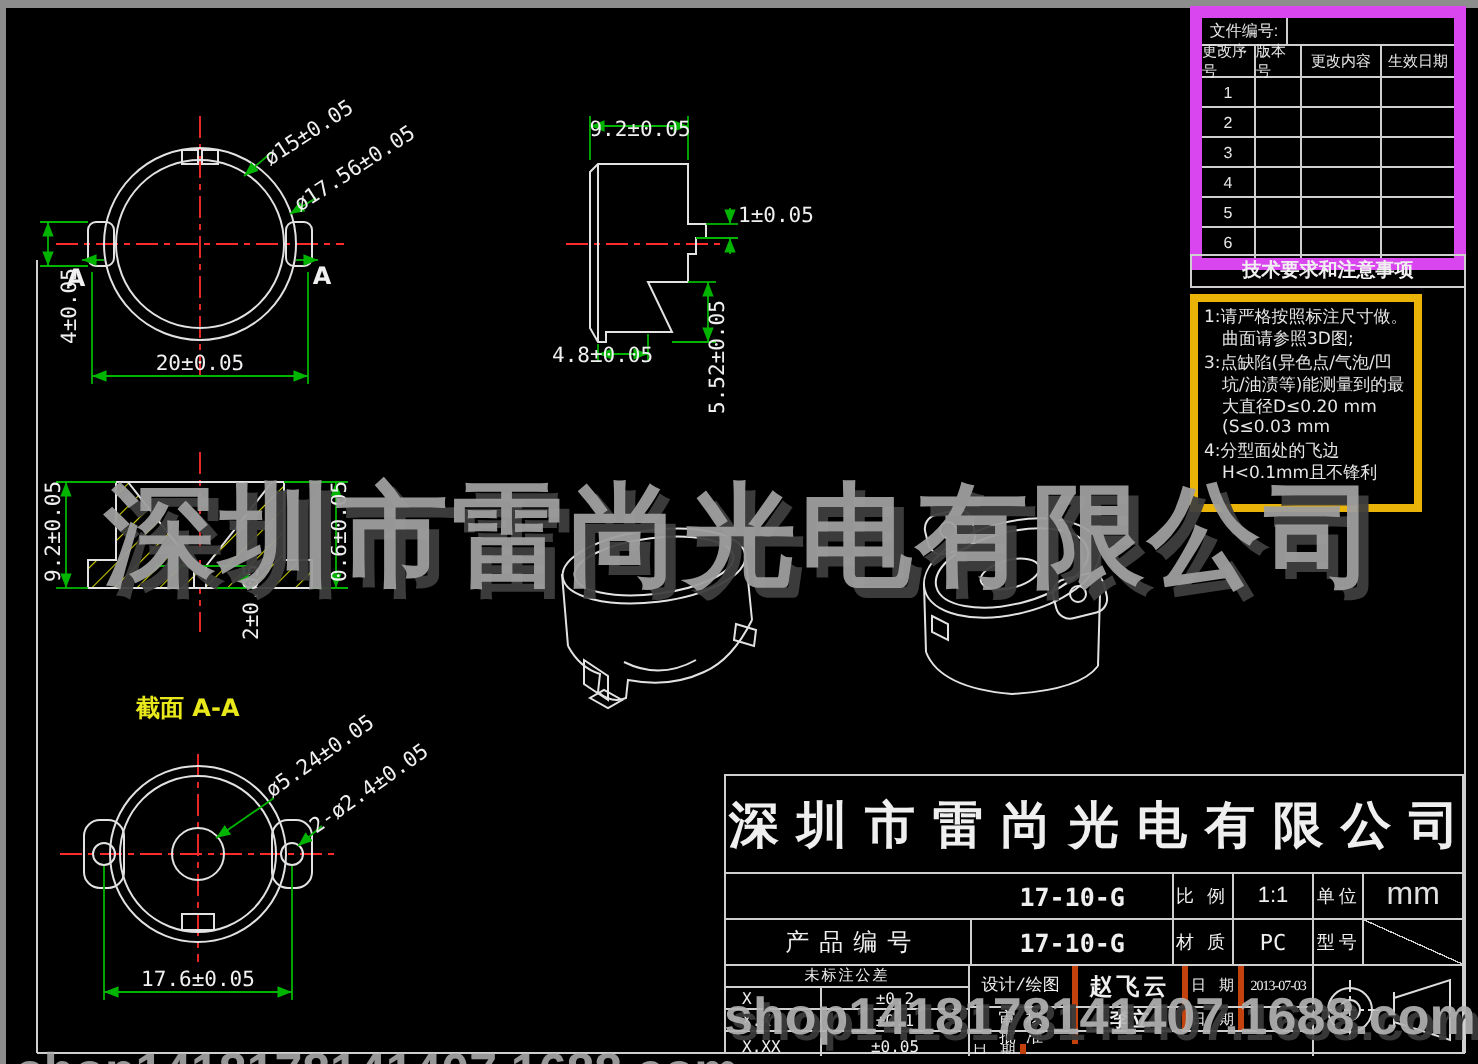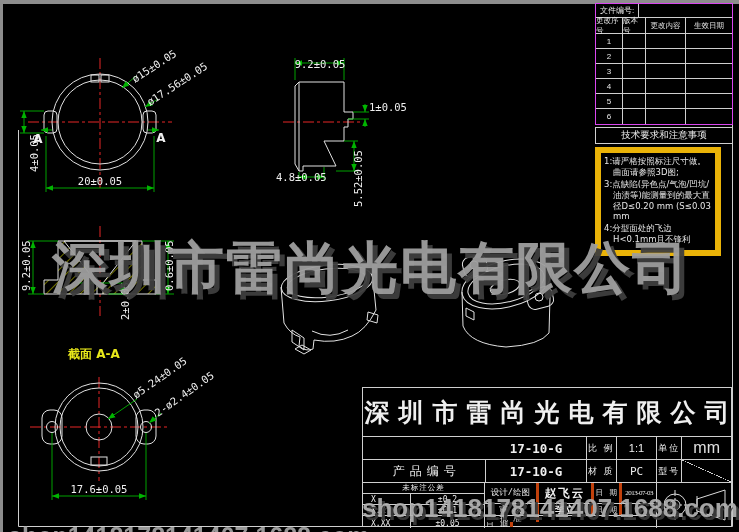--- a/index.html
+++ b/index.html
@@ -14,35 +14,35 @@
   .cl{fill:none;stroke:#ff2a2a;stroke-width:0.9;stroke-dasharray:11 3 3 3;}
   .dim{fill:none;stroke:#00b400;stroke-width:0.9;}
   .dimt{fill:#f0f0f0;font:10.5px "DejaVu Sans Mono",monospace;}
   .mid{text-anchor:middle;}
   .sec{fill:#e8e81a;font:bold 12px "DejaVu Sans",sans-serif;}
   .secA{fill:#f0f0f0;font:bold 12px "DejaVu Sans",sans-serif;text-anchor:middle;}
   .frameln{stroke:#cfcfcf;stroke-width:1;}
 
   
   .rev{position:absolute;left:595px;top:3px;width:138px;color:#e8e8e8;box-sizing:border-box;
-       border:1px solid #d946ef;font-size:9px;}
+       border:6px solid #d946ef;font-size:9px;}
   .rev .docno{display:flex;height:13px;border-bottom:1px solid #cfcfcf;align-items:center;}
   .rev .docno .lb{width:42px;border-right:1px solid #cfcfcf;height:100%;display:flex;align-items:center;
                   justify-content:center;font-size:8px;}
   .rgrid{display:grid;grid-template-columns:27px 23px 40px auto;}
   .rgrid>div{box-sizing:border-box;border-right:1px solid #cfcfcf;border-bottom:1px solid #cfcfcf;
              display:flex;align-items:center;justify-content:center;height:15px;font-size:8px;}
   .rgrid>div:nth-child(4n){border-right:none;}
   .rgrid>div.hh{height:16px;font-size:7.5px;}
   .rgrid>div:nth-last-child(-n+4){border-bottom:none;}
   .techtitle{position:absolute;left:595px;top:127px;width:138px;height:17px;box-sizing:border-box;
-             border:1px solid #cfcfcf;color:#f0f0f0;font-weight:normal;font-size:9.5px;
+             border:1px solid #cfcfcf;color:#f0f0f0;font-weight:bold;font-size:9.5px;
              display:flex;align-items:center;justify-content:center;}
-  .notes{position:absolute;left:595px;top:147px;width:126px;height:109px;box-sizing:border-box;
-         border:6px solid #eab308;color:#e6e6e6;font-size:8.5px;line-height:1.28;padding:3px 3px;
+  .notes{position:absolute;left:595px;top:147px;width:116px;height:109px;box-sizing:border-box;
+         border:4px solid #eab308;color:#e6e6e6;font-size:8.5px;line-height:1.28;padding:3px 3px;
          font-family:"DejaVu Sans",sans-serif;}
   .notes .ni{padding-left:9px;text-indent:-9px;margin-bottom:1px;}
 
   
   .tb{position:absolute;left:362px;top:387px;width:370px;height:140px;box-sizing:border-box;
       border:1px solid #cfcfcf;color:#efefef;}
   .tb .company{height:49px;box-sizing:border-box;border-bottom:1px solid #cfcfcf;display:flex;
                align-items:center;justify-content:center;font-size:25px;font-weight:bold;
                letter-spacing:9px;padding-left:9px;white-space:nowrap;}
   .tbrow{display:flex;height:23px;box-sizing:border-box;border-bottom:1px solid #cfcfcf;}

